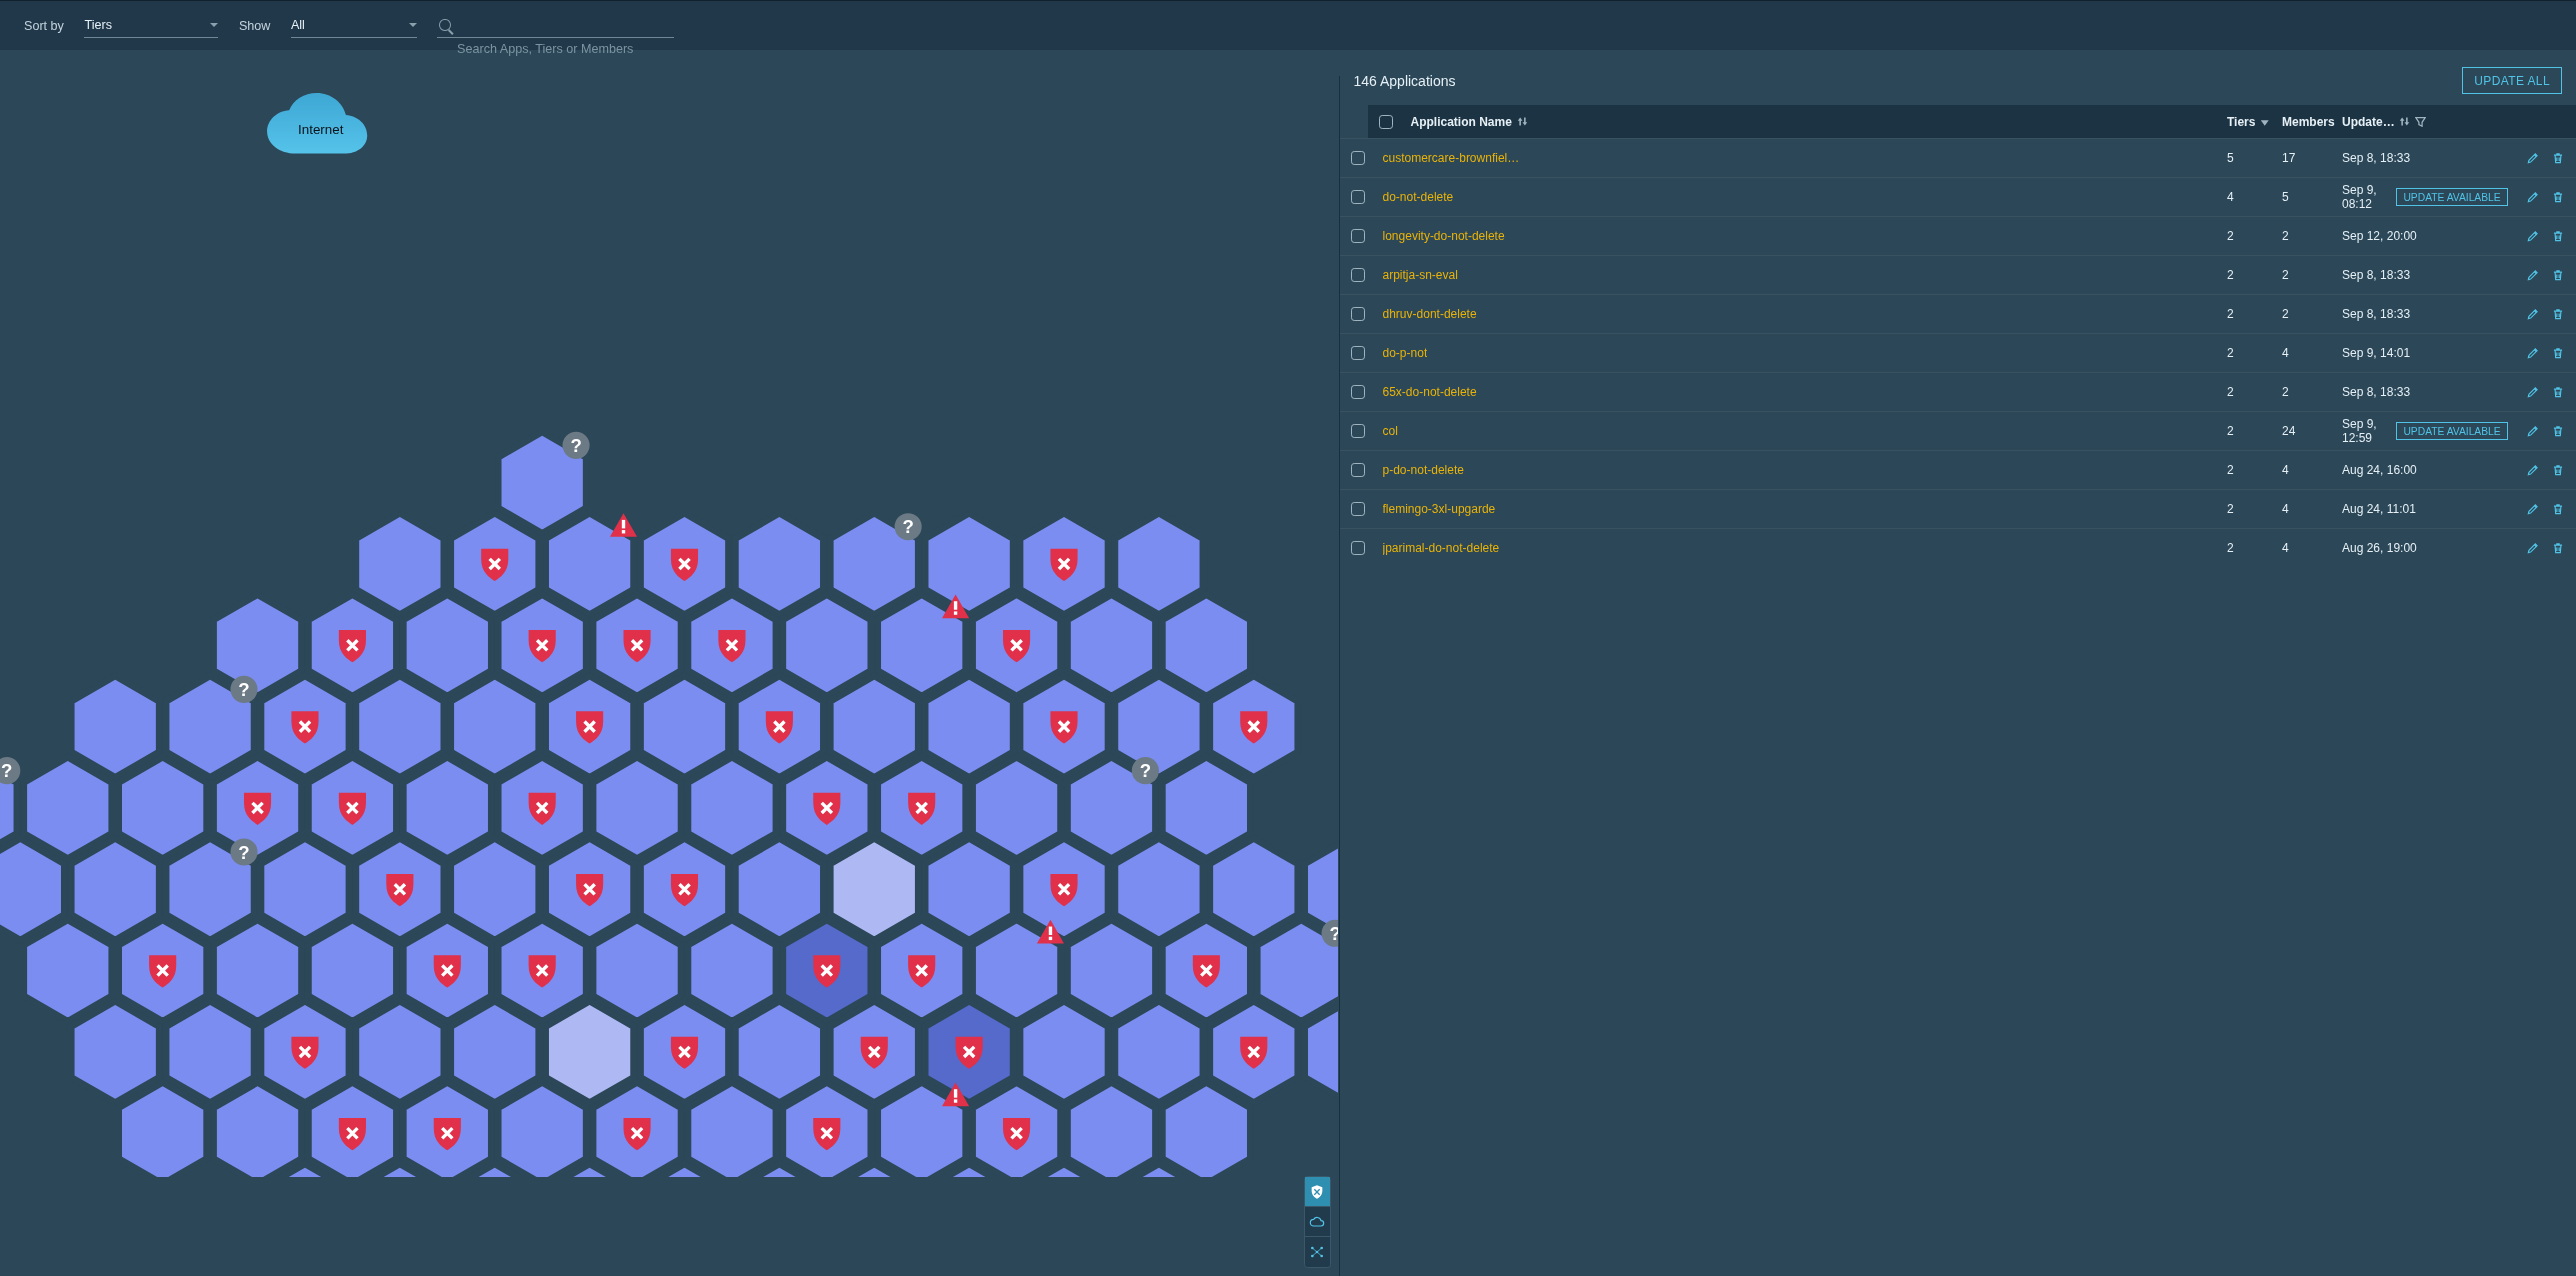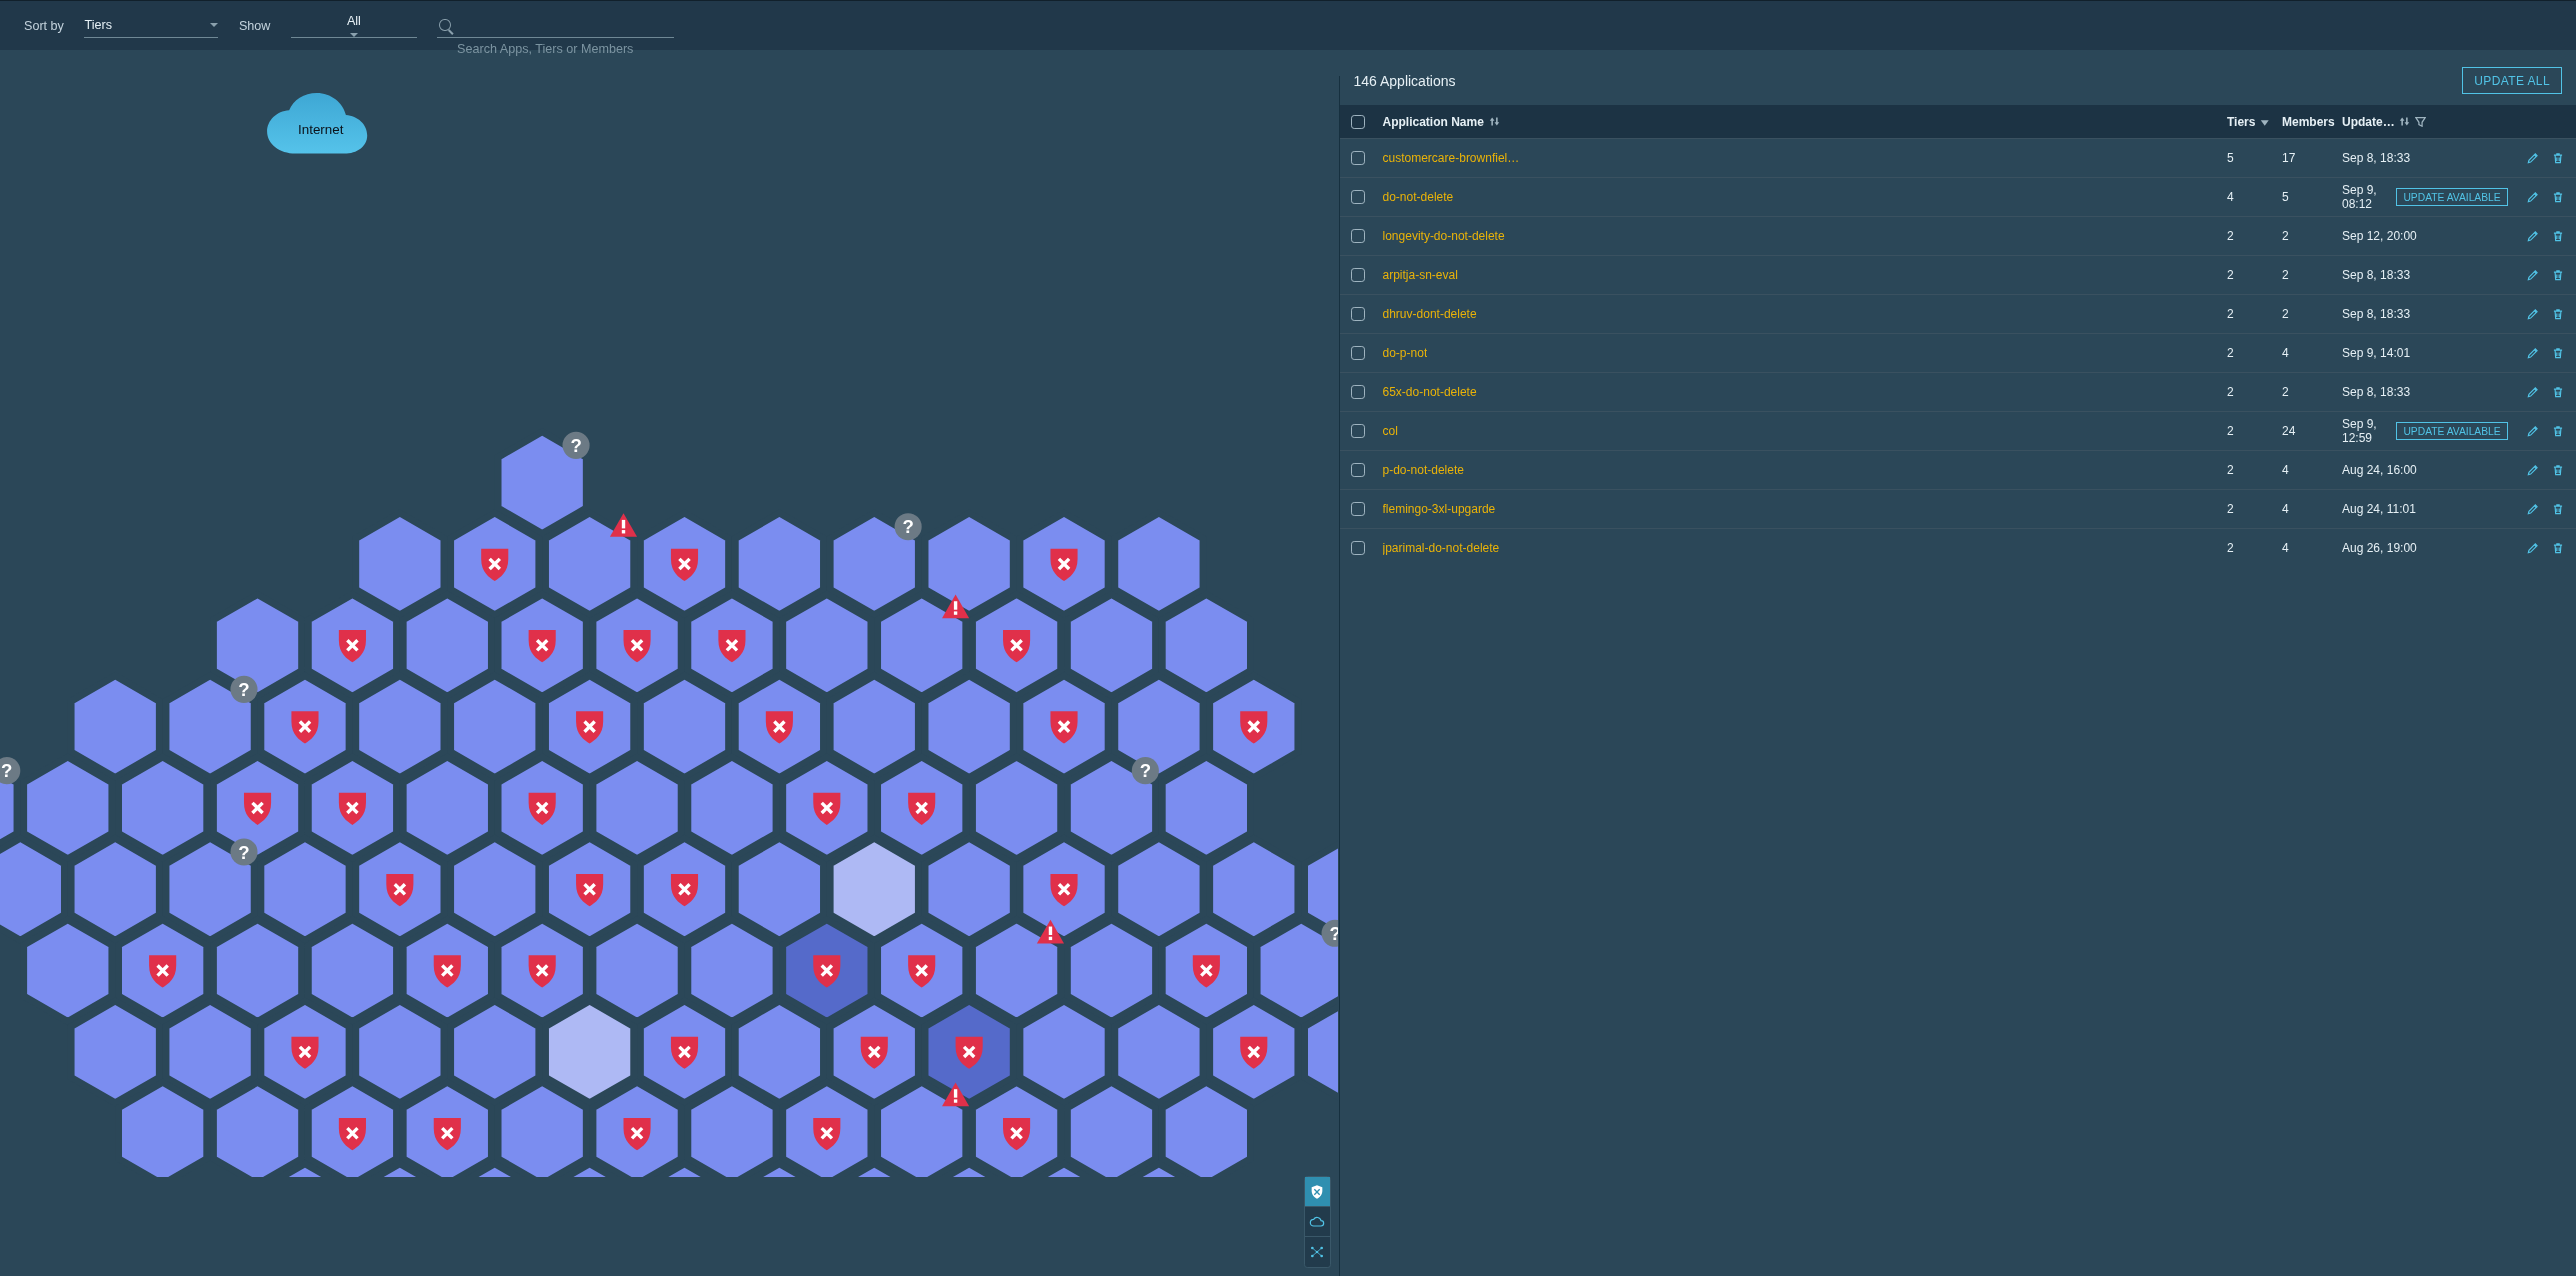--- a/index.html
+++ b/index.html
@@ -6,38 +6,38 @@
   html,body { width:100%; height:100%; background:#2b4758; color:#e6f0f5; overflow:hidden; }
   .app { display:flex; flex-direction:column; height:100%; }
   
   .topbar { background:#0b121a; height:36px; display:flex; align-items:flex-end; padding:0 14px; gap:19px; }
   .tab { color:#d9e4ec; font-size:14px; padding:8px 0 6.3px 0; cursor:pointer; }
   .tab.active { color:#51c3e6; border-bottom:2.4px solid #51c3e6; }
   
   .filterbar { background:#21384a; height:50px; display:flex; align-items:center; padding:0 24px; gap:20.5px; border-top:0.8px solid #11202b; }
   .lbl { font-size:12.6px; color:#c4d3dd; }
   .select { position:relative; width:134px; border-bottom:0.8px solid #6f8895; height:24px; display:flex; align-items:center; justify-content:space-between; cursor:pointer; }
-  .select.small { width:126px;flex-direction:column; }
+  .select.small { width:126px; }
   .select span { font-size:12.6px; }
   .chev { width:0; height:0; border-left:4.7px solid transparent; border-right:4.7px solid transparent; border-top:4.7px solid #8aa0ad; }
   .search { display:flex; align-items:center; gap:6.3px; border-bottom:0.8px solid #6f8895; width:237px; height:24px; }
   .search input { background:transparent; border:none; outline:none; color:#e6f0f5; font-size:12.6px; width:100%;margin-top:48px; }
   .search input::placeholder { color:#7c94a1; }
   .mag { width:12.6px; height:12.6px; border:1.6px solid #8aa0ad; border-radius:50%; position:relative; margin-left:1.6px; }
   .mag::after { content:""; position:absolute; width:5.5px; height:1.6px; background:#8aa0ad; transform:rotate(45deg); bottom:-2.4px; right:-4px; }
   
   .main { flex:1; display:flex; min-height:0; }
   .viz { flex:0 0 52%; position:relative; border-right:0.8px solid #16303f; overflow:hidden;margin-top:26px; }
   .panel { flex:1; display:flex; flex-direction:column; min-width:0; }
   
   .panel-head { display:flex; align-items:center; justify-content:space-between; padding:17.3px 14px 11px 14px; }
   .panel-head .count { font-size:14px; color:#e6f0f5; }
   .btn-outline { border:0.8px solid #51c3e6; color:#51c3e6; background:transparent; font-size:12px; letter-spacing:0.4px; padding:5.5px 11px; cursor:pointer; }
   
-  .thead { display:flex; align-items:center; background:#1c3344; height:33px; padding:0 11px; gap:0; }
+  .thead { display:flex; align-items:center; background:#1c3344; height:33px; padding:0 11px; gap:0;margin-left:28px; }
   .th, .td { display:flex; align-items:center; gap:4.7px; font-size:12px; }
   .col-chk { width:32px; }
   .col-name { flex:1; min-width:0; }
   .col-tiers { width:55px; }
   .col-members { width:60px; }
   .col-updated { width:166px; }
   .col-actions { width:57px; justify-content:flex-end; gap:11px; }
   .th { color:#e6f0f5; font-weight:600; }
   .sort-icon, .filter-icon { color:#9fb4c0; display:inline-flex; }
   .rows { overflow-y:auto; flex:1; }

